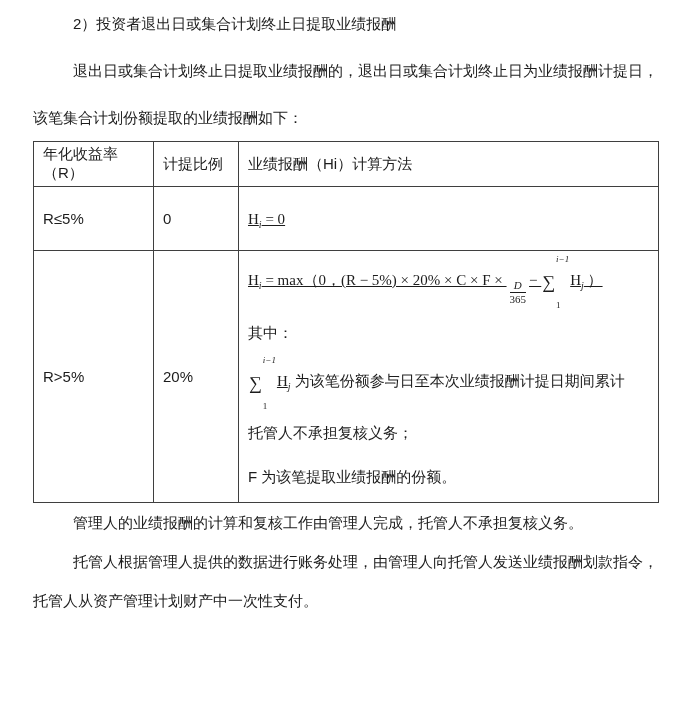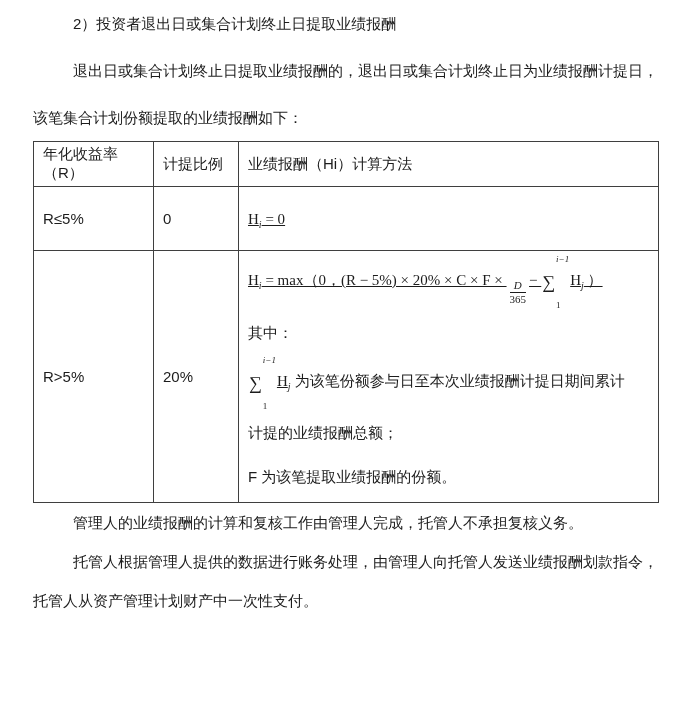--- a/index.html
+++ b/index.html
@@ -110,21 +110,21 @@
 
           <div class="cell-line"><span class="math"><span class="sigma-wrap">
                   <span class="sigma-glyph">∑</span>
                   <span class="sigma-stack">
                     <span class="top">i−1</span>
                     <span class="bot">1</span>
                   </span>
                 </span><span>H</span><sub>j</sub></span>
             <span>为该笔份额参与日至本次业绩报酬计提日期间累计</span></div>
 
-          <div class="cell-line">计提的业绩报酬总额；</div>
+          <div class="cell-line">托管人不承担复核义务；</div>
 
           <div class="cell-line">F 为该笔提取业绩报酬的份额。</div>
 
         </td>
       </tr>
     </tbody>
   </table>
 
 
 

